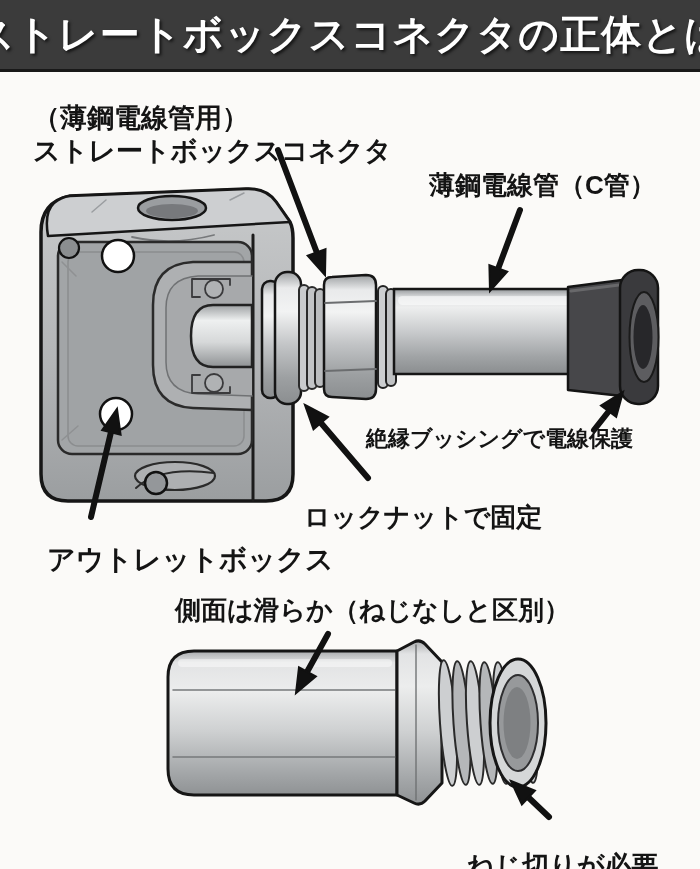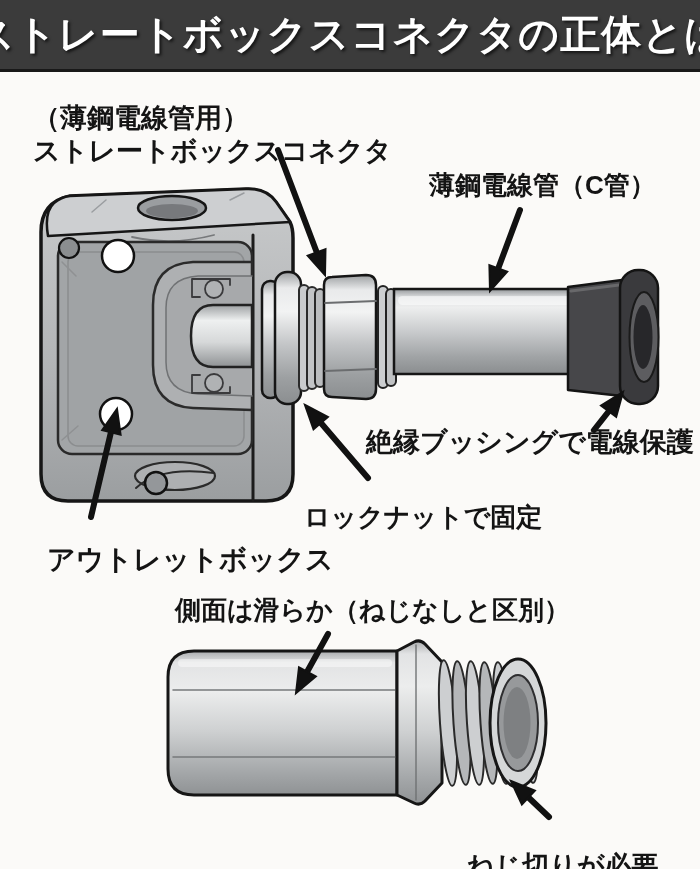--- a/index.html
+++ b/index.html
@@ -19,21 +19,21 @@
     text-shadow:2px 2px 3px rgba(0,0,0,.65);white-space:nowrap;
   }
   .canvas{position:absolute;inset:0;}
   svg.art{position:absolute;left:0;top:0;z-index:1;}
   .label{
     position:absolute;z-index:3;font-weight:700;color:#141414;
     white-space:nowrap;line-height:1.2;
   }
   .lbl-connector{left:33px;top:102px;font-size:27px;line-height:33px;}
   .lbl-pipe{left:421px;top:170px;font-size:26px;margin-left:8px;}
-  .lbl-bushing{left:366px;top:426px;font-size:27px;}
+  .lbl-bushing{left:366px;top:426px;font-size:22px;}
   .lbl-locknut{left:304px;top:486px;font-size:26px;margin-top:16px;}
   .lbl-outlet{left:47px;top:524px;font-size:28px;margin-top:19px;}
   .lbl-smooth{left:175px;top:595px;font-size:26px;}
   .lbl-threading{left:467px;top:850px;font-size:27px;}
   .label .line{display:block;}
 </style>
 </head>
 <body>
 
 <div class="page">

